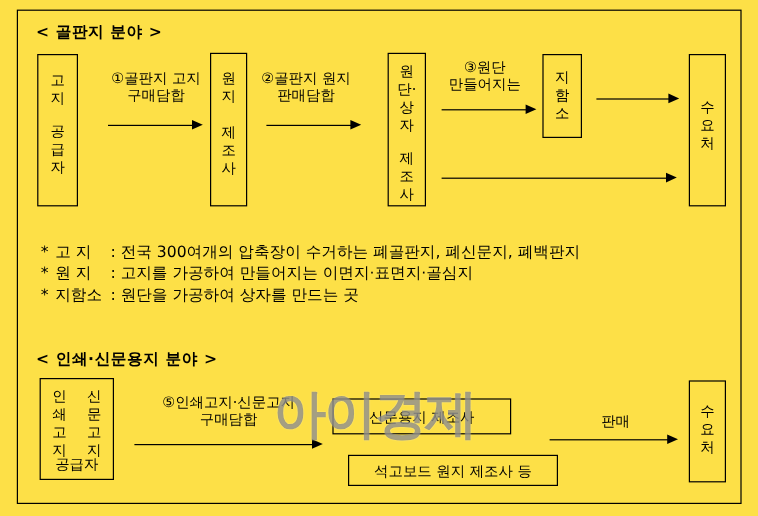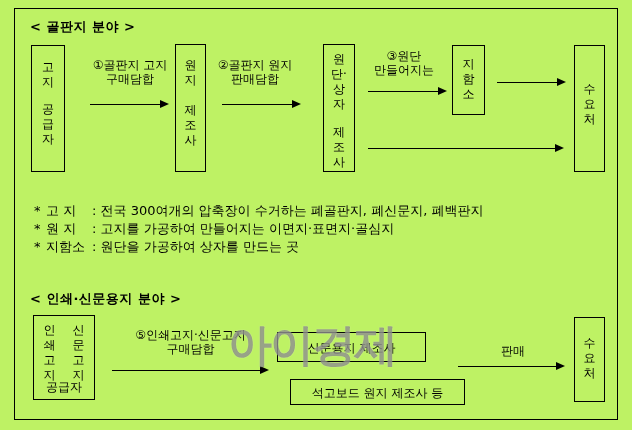--- a/index.html
+++ b/index.html
@@ -5,21 +5,21 @@
   html,body{margin:0;padding:0;background:#ffffff;}
   body{
     font-family:"DejaVu Sans","Liberation Sans",sans-serif;
     color:#000000;
   }
   #root{
     position:relative;
     width:632px;
     height:430px;
     overflow:hidden;
-    background:#bef264;
+    background:#fde047;
   }
   .frame{
     position:absolute;
     left:14px; top:8px;
     width:604px; height:412px;
     border:1px solid #000;
     box-sizing:border-box;
   }
   .sec-title{
     position:absolute;

